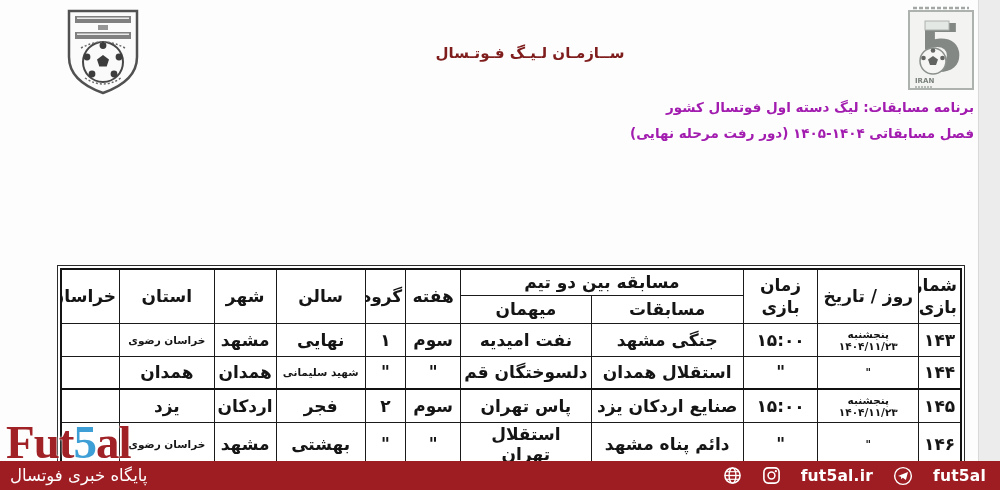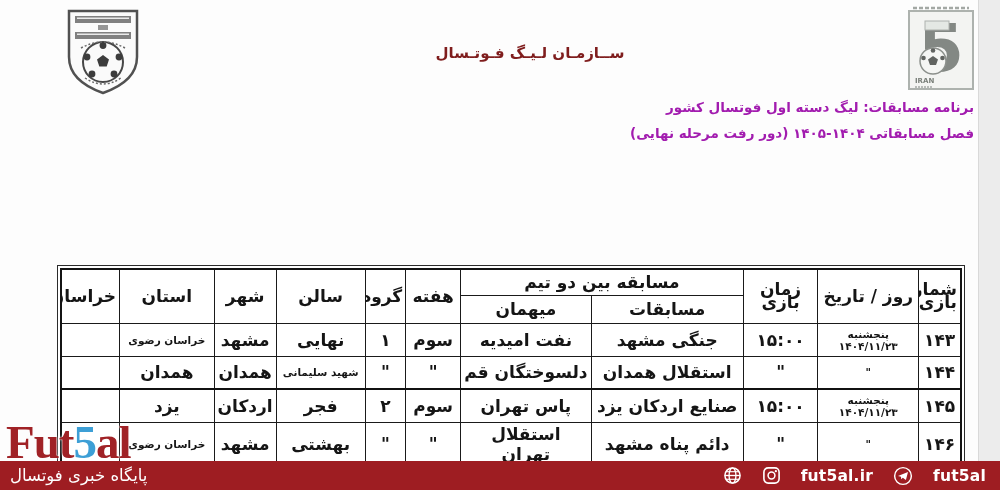--- a/index.html
+++ b/index.html
@@ -26,21 +26,21 @@
   .table-frame { position:absolute; left:57px; top:265px; width:908px;
                  border:1px solid #2b2b2b; padding:2px; background:#fff; }
   table { width:100%; border-collapse:collapse; direction:rtl; table-layout:fixed;
           border:2px solid #141414; }
   th, td { border:1px solid #1a1a1a; text-align:center; vertical-align:middle;
            font-size:17px; font-weight:bold; color:#151515; padding:1px 3px;
            overflow:hidden; }
   thead tr.h1 { height:26px; }
   thead tr.h2 { height:28px; }
   tbody tr { height:33px; }
-  .stack { white-space:pre-line; line-height:13px; }
+  .stack { white-space:pre-line; line-height:22px; }
   td.small { font-size:10.5px;margin-top:17px; }
   tr.sep td { border-top:2px solid #111; }
 
   
   .watermark { position:absolute; left:6px; top:415px; z-index:5;
                font-family:"Liberation Serif","DejaVu Serif",serif;
                font-weight:bold; font-size:47px; letter-spacing:-1px;
                color:#a02226;
                text-shadow:0 0 3px rgba(255,255,255,.9), 0 0 1px rgba(255,255,255,.9); }
   .watermark .five { color:#3d9fd6; }

